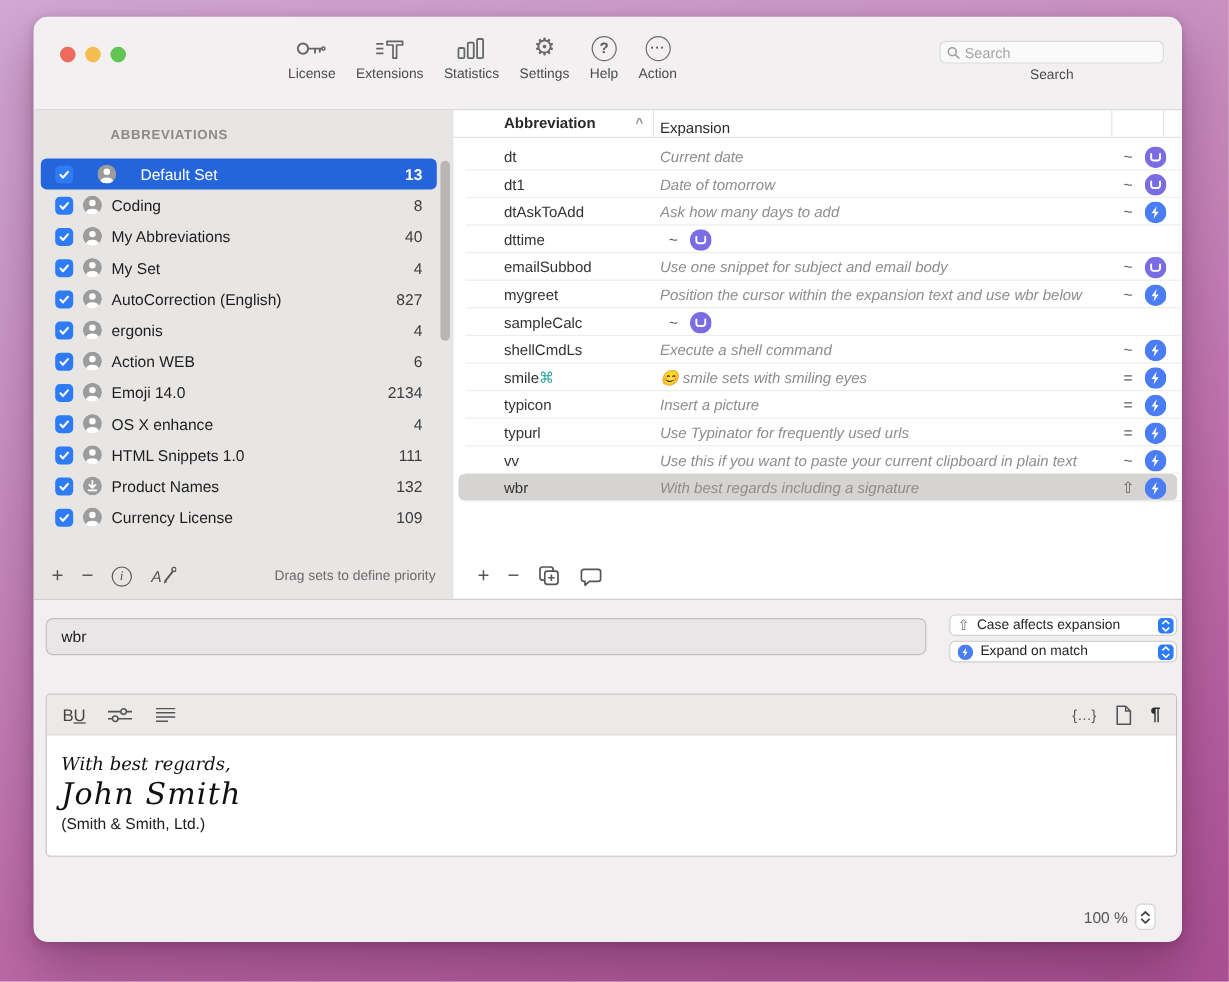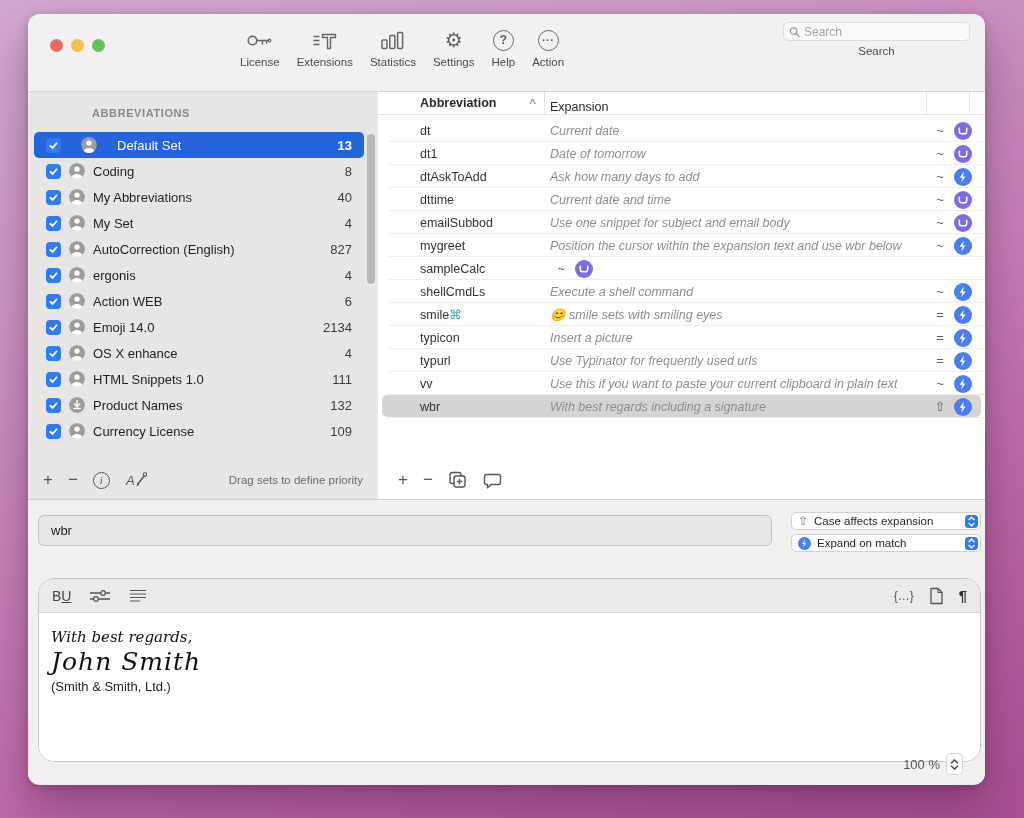--- a/index.html
+++ b/index.html
@@ -19,21 +19,21 @@
   .light { width:13px; height:13px; border-radius:50%; }
   .light.red{ background:#ee6a5f; } .light.yellow{ background:#f5bd4f; } .light.green{ background:#61c455; }
 
   .tool-items { position:absolute; left:212px; top:12px; display:flex; gap:17px; }
   .tool-item { display:flex; flex-direction:column; align-items:center; gap:2px; color:#4c4c4c; font-size:11.5px; cursor:default; }
   .tool-icon { height:28px; display:flex; align-items:center; justify-content:center; color:#666; }
   .gear-glyph { font-size:20px; line-height:20px; color:#666; }
   .circle-icon { width:21px; height:21px; border:1.7px solid #6a6a6a; border-radius:50%; display:flex; align-items:center; justify-content:center; font-size:12.5px; color:#5c5c5c; font-weight:bold; }
   .circle-icon.dots { font-size:11px; letter-spacing:.5px; }
 
-  .search-wrap { position:absolute; right:15px; top:8px; width:187px; }
+  .search-wrap { position:absolute; right:15px; top:20px; width:187px; }
   .search-field { height:19px; border-radius:5px; background:#faf9f9; border:1px solid #dcdada; display:flex; align-items:center; padding:0 5px; gap:4px; }
   .search-field input { border:none; outline:none; background:transparent; width:100%; font-size:12px; color:#333; font-family:inherit; }
   .search-field input::placeholder { color:#a6a5a5; }
   .search-label { text-align:center; font-size:11.5px; color:#4c4c4c; margin-top:4px; }
 
   
   .content { display:flex; height:407px; }
   .sidebar { width:350px; background:#e8e6e5; position:relative; flex-shrink:0; }
   .sidebar-header { position:absolute; top:15px; left:64px; font-size:11px; font-weight:bold; letter-spacing:.6px; color:#8b8a89; }
   .set-list { position:absolute; top:40px; left:6px; right:14px; }
@@ -71,21 +71,21 @@
   .table-footer { margin-top:auto; height:38px; display:flex; align-items:center; gap:15px; padding:0 20px; color:#555; }
 
   
   .bottom-panel { height:285px; background:#f1efef; border-top:1px solid #d1cfcf; position:relative; }
   .abbr-input { position:absolute; left:10px; top:15px; width:734px; height:31px; background:#e8e6e6; border:1px solid #c2c0c0; border-radius:6px; font-size:13px; color:#1d1d1d; padding:0 12px; font-family:inherit; outline:none; }
   .dropdowns { position:absolute; right:4px; top:12px; width:190px; display:flex; flex-direction:column; gap:4px; }
   .dropdown { height:18px; background:#fff; border:1px solid #d2d0d0; border-radius:5px; display:flex; align-items:center; gap:6px; padding:0 2px 0 6px; font-size:11.5px; color:#1f1f1f; }
   .dd-shift { color:#6e6e6e; font-size:12px; line-height:12px; }
   .stepper-blue { margin-left:auto; width:13px; height:13px; background:#2e7bf6; border-radius:3.5px; display:flex; align-items:center; justify-content:center; }
 
-  .editor { position:absolute; left:10px; top:78px; right:4px; height:184px; border:1px solid #c6c4c4; border-radius:16px; background:#fff; display:flex; flex-direction:column; overflow:hidden; }
+  .editor { position:absolute; left:10px; top:78px; right:4px; height:136px; border:1px solid #c6c4c4; border-radius:4px; background:#fff; display:flex; flex-direction:column; overflow:hidden; }
   .editor-toolbar { height:34px; background:#eceae9; border-bottom:1px solid #d6d4d4; display:flex; align-items:center; gap:18px; padding:0 13px; color:#555; flex-shrink:0; }
   .fmt-bu { font-size:14px; color:#444; letter-spacing:0; }
   .fmt-bu .u { text-decoration:underline; }
   .ed-right { margin-left:auto; display:flex; align-items:center; gap:15px; }
   .code-btn { font-size:12px; color:#555; }
   .pilcrow { font-size:15px; color:#2e2e2e; font-weight:bold; }
   .editor-content { flex:1; padding:15px 12px; background:#fff; }
   .sig-line1 { font-family:"DejaVu Serif", serif; font-style:italic; font-size:15px; color:#101010; }
   .sig-line2 { font-family:"DejaVu Serif", serif; font-style:italic; font-size:25px; color:#101010; letter-spacing:1px; margin-top:1px; }
   .sig-line3 { font-size:13px; color:#1c1c1c; margin-top:3px; }
@@ -418,21 +418,20 @@
               <span class="cell-case">~</span>
               <span class="cell-icon">
                 <svg width="18" height="18" viewBox="0 0 18 18">
                   <circle cx="9" cy="9" r="9" fill="#4a7cf3"></circle>
                   <path d="M10 3.6L5.6 9.8h2.7l-1.1 4.6 4.4-6H8.9z" fill="#fff"></path>
                 </svg>
               </span>
             </div>
             <div class="row">
               <span class="cell-abbr"><span>dttime</span></span>
-              <span class="cell-exp">Current date and time</span>
               <span class="cell-case">~</span>
               <span class="cell-icon">
                 <svg width="18" height="18" viewBox="0 0 18 18">
                   <circle cx="9" cy="9" r="9" fill="#7a6ce2"></circle>
                   <path d="M5.3 6.3v3.3a2.1 2.1 0 0 0 2.1 2.1h3.2a2.1 2.1 0 0 0 2.1-2.1V6.3" fill="none" stroke="#fff" stroke-width="1.6" stroke-linecap="round"></path>
                 </svg>
               </span>
             </div>
             <div class="row">
               <span class="cell-abbr"><span>emailSubbod</span></span>

